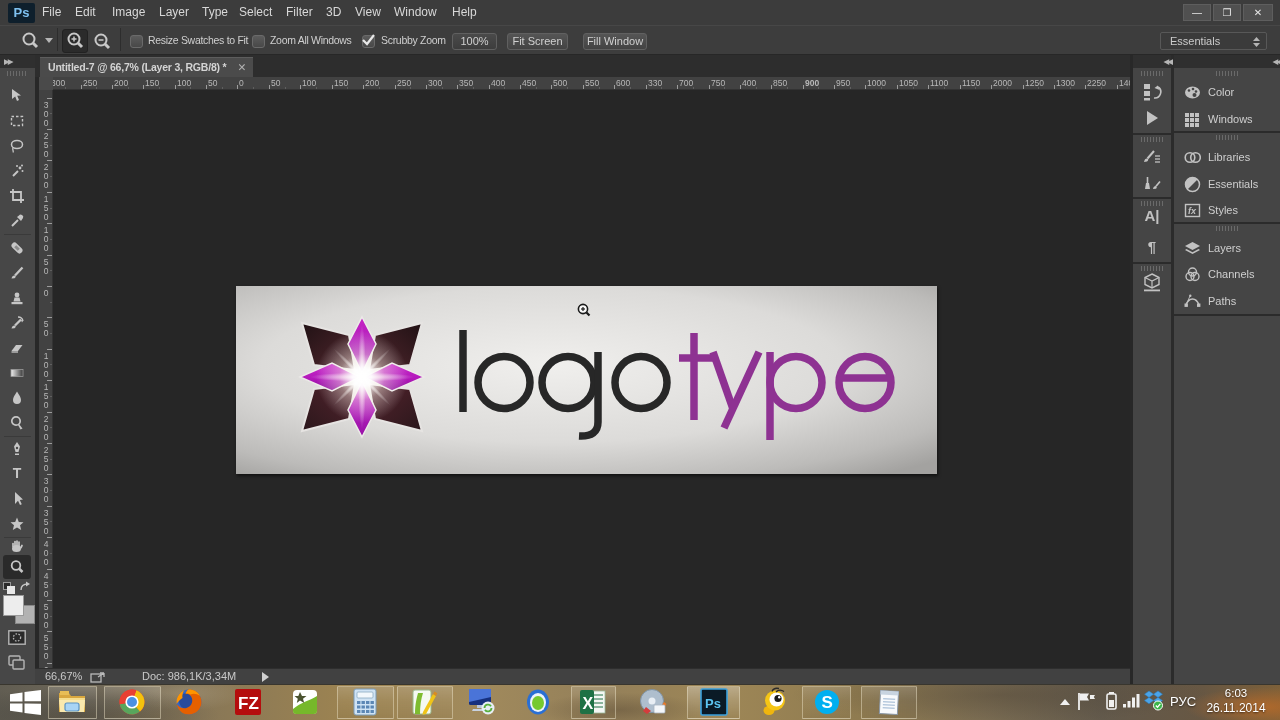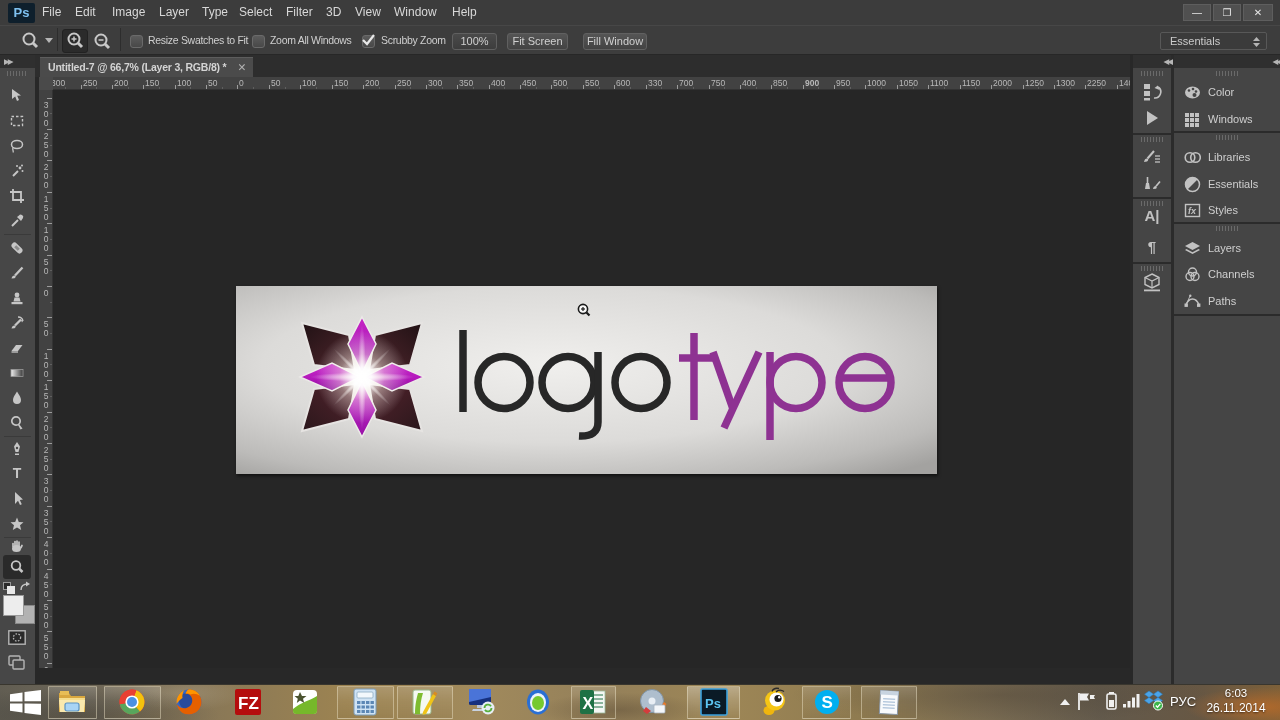--- a/index.html
+++ b/index.html
@@ -405,20 +405,29 @@
   <line x1="606" y1="92" x2="653" y2="92"></line>
 </g>
 <g>
   <circle cx="347" cy="23" r="4.6" fill="rgba(255,255,255,0.85)" stroke="#1a1a1a" stroke-width="1.6"></circle>
   <line x1="345" y1="23" x2="349" y2="23" stroke="#1a1a1a" stroke-width="1.2"></line>
   <line x1="347" y1="21" x2="347" y2="25" stroke="#1a1a1a" stroke-width="1.2"></line>
   <line x1="350.5" y1="26.5" x2="353.5" y2="29.5" stroke="#1a1a1a" stroke-width="2.2"></line>
 </g>
 </svg></div>
 
+  <div id="statusbar" class="abs">
+    <span style="position:absolute;left:10px;top:1px;">66,67%</span>
+    <svg style="position:absolute;left:55px;top:2px;" width="18" height="13">
+      <rect x="1" y="3" width="10" height="8" fill="none" stroke="#bbb" stroke-width="1.3"></rect>
+      <path d="M8 6 L14 2 M14 2 L14 6 M14 2 L10 2" stroke="#bbb" stroke-width="1.3" fill="none"></path>
+    </svg>
+    <span style="position:absolute;left:107px;top:1px;">Doc: 986,1K/3,34M</span>
+    <div style="position:absolute;left:227px;top:3px;width:0;height:0;border-top:5px solid transparent;border-bottom:5px solid transparent;border-left:7px solid #d0d0d0;"></div>
+  </div>
 
   <div id="toolhead" class="abs">▶▶</div>
   <div id="toolbar" class="abs">
       <div class="abs grip" style="left:7px;top:3px;width:21px;"></div>
     <svg class="abs" style="left:9px;top:20px;" width="16" height="16" viewBox="0 0 16 16">
         <path d="M3,1 L3,11 L6.2,8.6 L8,13 L10,12 L8.2,7.8 L12,7.5 Z" fill="#c6c6c6"></path>
       </svg>
     <svg class="abs" style="left:9px;top:45px;" width="16" height="16" viewBox="0 0 16 16">
         <rect x="2.5" y="3.5" width="11" height="9" fill="none" stroke="#c6c6c6" stroke-width="1.4" stroke-dasharray="2.5,2"></rect>
       </svg>

